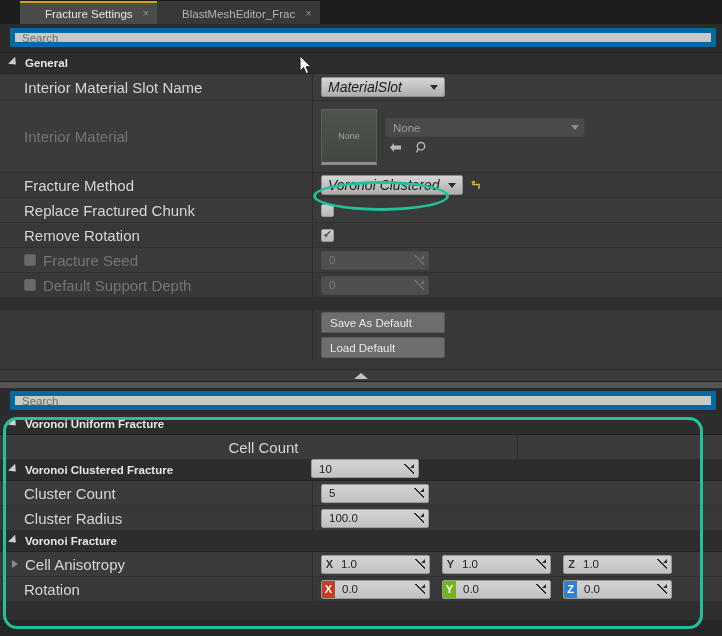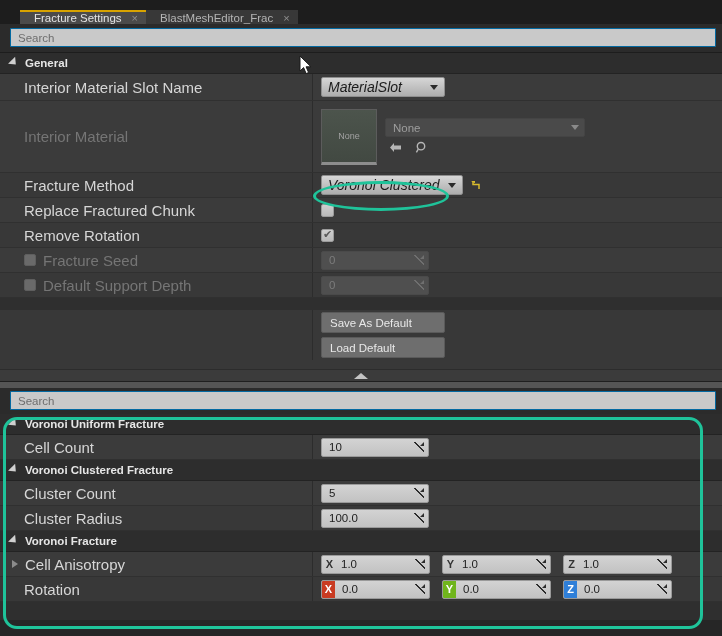--- a/index.html
+++ b/index.html
@@ -14,25 +14,25 @@
   
   .tabstrip {
     height: 24px;
     background: #1d1d1d;
     display: flex;
     align-items: flex-end;
     padding-left: 20px;
     position: relative;
   }
   .tab {
-    height: 14px;
+    height: 23px;
     display: flex;
     align-items: center;
     gap: 6px;
-    padding: 0 8px 0 14px;
+    padding: 0 8px 0 25px;
     font-size: 11.5px;
     color: #c8c8c8;
     position: relative;
     cursor: pointer;
   }
   .tab.active {
     background: #4b4b4b;
     color: #e4e4e4;
     border-top: 2px solid #d8a300;
     padding-top: 0;
@@ -50,21 +50,21 @@
   }
 
   
   .searchrow {
     background: #2b2b2b;
     padding: 4px 6px 5px 10px;
   }
   .searchbox {
     height: 19px;
     background: #c9c9c9;
-    border: 1px solid #0369a1;
+    border: 5px solid #0369a1;
     border-radius: 1px;
     display: flex;
     align-items: center;
     padding-left: 7px;
     font-size: 11.5px;
     color: #6e6e6e;
   }
 
   
   .panel-top {
@@ -545,21 +545,21 @@
     <span>Search</span>
   </div>
 </div>
 
 <div style="position:relative; background:#383838;">
 
   <div class="cat-header">
     <span class="tri-down"></span>
     <span>Voronoi Uniform Fracture</span>
   </div>
-  <div class="row" style="height:25px;">
+  <div class="row" style="height:25px;flex-direction:column;">
     <div class="row-label indent2" style="padding-left:24px;">
       <span>Cell Count</span>
     </div>
     <div class="row-val">
       <div class="numfield" style="width:108px;">
         <span>10</span>
         <span class="spinner"></span>
       </div>
     </div>
   </div>

